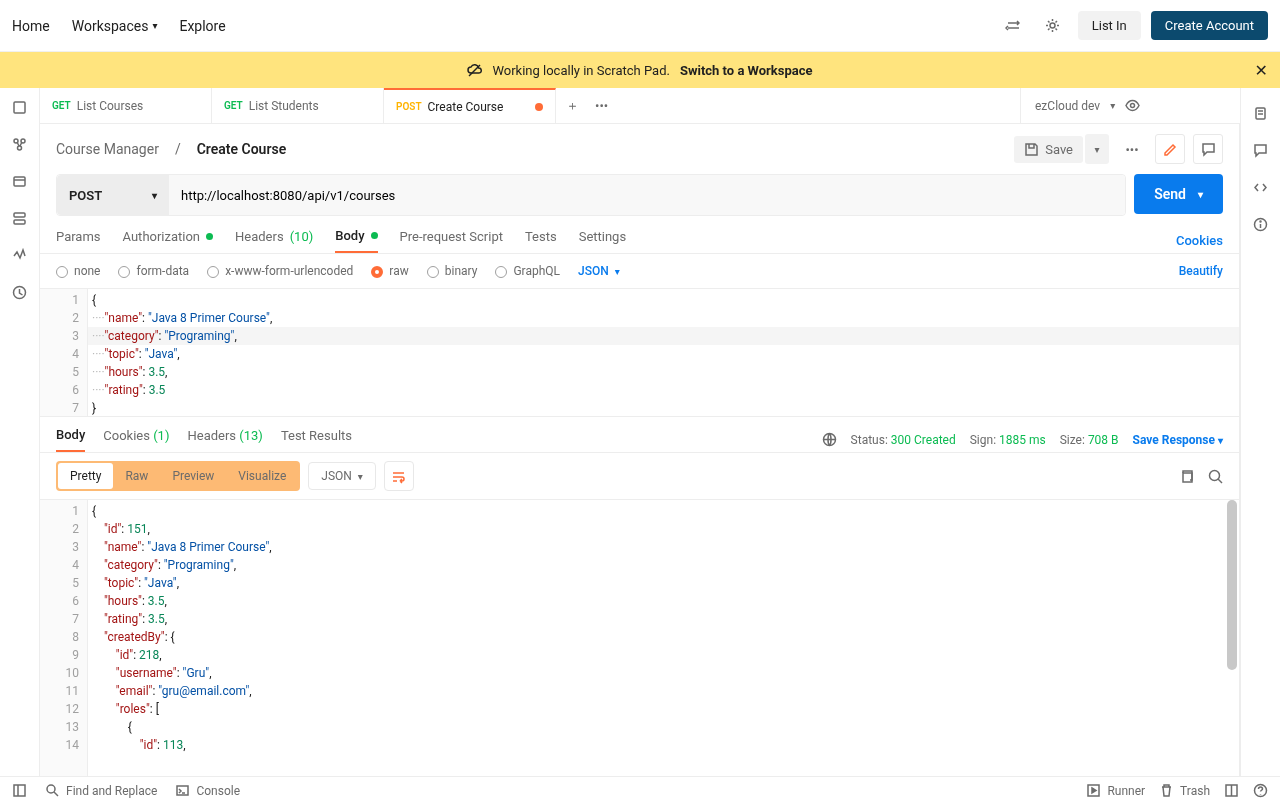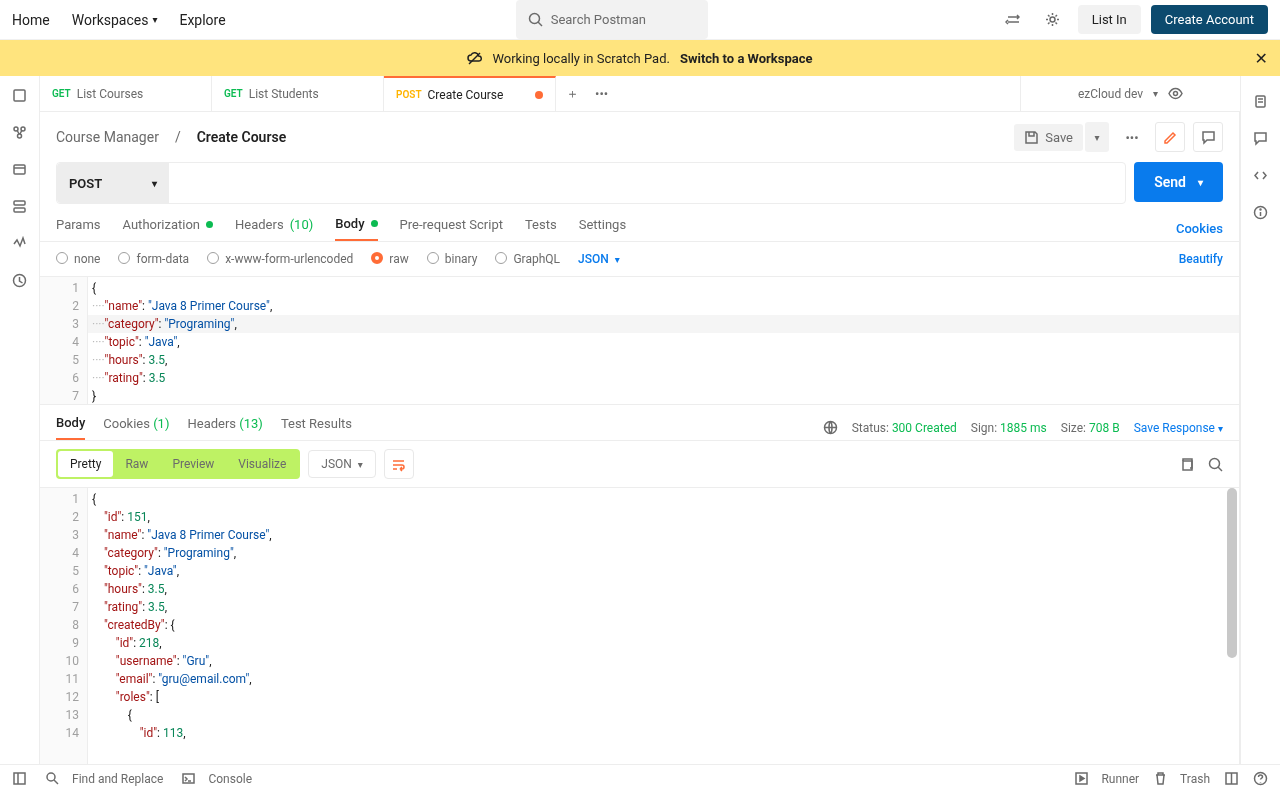--- a/index.html
+++ b/index.html
@@ -1,113 +1,106 @@
 <!DOCTYPE html>
 <html><head>
 <meta charset="utf-8">
 <style>
 *{box-sizing:border-box;margin:0;padding:0;font-family:-apple-system,BlinkMacSystemFont,"Segoe UI",Roboto,sans-serif}
 body{width:1280px;height:800px;overflow:hidden;background:#fff;color:#212121;font-size:13px}
-.topbar{height:40px;display:flex;padding:0 12px;justify-content:space-between;border-bottom:1px solid #f0f0f0}
+.topbar{height:52px;display:flex;padding:0 12px;justify-content:space-between;border-bottom:1px solid #f0f0f0}
 .topbar-left{display:flex;align-items:center;gap:22px}
 .topbar-link{font-size:14px;color:#212121;display:flex;align-items:center;gap:4px}
 .topbar-right{display:flex;align-items:center;gap:10px}
 .search-box{display:flex;align-items:center;gap:8px;background:#f2f2f2;border-radius:4px;padding:7px 12px;width:192px;color:#6b6b6b;font-size:13px}
 .icon-btn{width:30px;height:30px;display:flex;align-items:center;justify-content:center;color:#6b6b6b;border-radius:4px}
 .signin-btn{background:#f2f2f2;padding:7px 14px;border-radius:4px;font-size:13px}
 .create-btn{background:#0c4a6e;color:#fff;padding:7px 14px;border-radius:4px;font-size:13px}
 .banner{height:36px;background:#ffe47e;display:flex;align-items:center;justify-content:center;gap:10px;font-size:13px;position:relative}
 .banner-close{position:absolute;right:12px;font-size:16px}
 .main-row{display:flex;height:calc(800px - 48px - 36px - 28px)}
 .left-rail{width:40px;border-right:1px solid #ededed;display:flex;flex-direction:column;align-items:center;padding-top:12px;gap:22px;color:#6b6b6b}
 .right-rail{width:40px;border-left:1px solid #ededed;display:flex;flex-direction:column;align-items:center;padding-top:18px;gap:22px;color:#6b6b6b}
 .center{flex:1;display:flex;flex-direction:column;min-width:0}
 .tabs-row{height:36px;display:flex;align-items:stretch;border-bottom:1px solid #ededed}
 .tab{width:172px;display:flex;align-items:center;padding:12px 12px;gap:6px;border-right:1px solid #ededed;font-size:12px;position:relative;color:#6b6b6b}
 .tab.active{color:#212121;border-top:2px solid #ff6c37;background:#fff}
 .tab .method-get{color:#0cbb52;font-weight:600;font-size:10px}
 .tab .method-post{color:#ffb400;font-weight:600;font-size:10px}
 .tab .dirty{width:8px;height:8px;border-radius:50%;background:#ff6c37;margin-left:auto}
 .tab-actions{display:flex;align-items:center;padding:0 10px;gap:16px;color:#6b6b6b}
-.env-selector{margin-left:auto;display:flex;align-items:center;padding:0 14px;gap:10px;border-left:1px solid #ededed;font-size:12px;color:#6b6b6b;width:220px;justify-content:center}
+.env-selector{margin-left:auto;display:flex;align-items:center;padding:0 14px;gap:10px;border-left:1px solid #ededed;font-size:12px;color:#6b6b6b;width:220px;justify-content:flex-start}
 .content{flex:1;display:flex;flex-direction:column;overflow:hidden;border-right:1px solid #ededed}
 .breadcrumb-row{display:flex;align-items:center;padding:10px 16px;justify-content:space-between}
 .breadcrumb{display:flex;gap:16px;font-size:14px;color:#6b6b6b}
 .breadcrumb .current{color:#212121;font-weight:600}
 .br-actions{display:flex;align-items:center;gap:8px}
 .save-btn{display:flex;align-items:flex-end;gap:6px;padding:6px 10px;background:#f2f2f2;border-radius:3px;font-size:13px;color:#6b6b6b}
 .dd-btn{width:24px;height:30px;background:#f2f2f2;border-radius:3px;display:flex;align-items:center;justify-content:center;color:#6b6b6b;margin-left:-6px}
 .square-btn{width:30px;height:30px;border:1px solid #e8e8e8;border-radius:3px;display:flex;align-items:center;justify-content:center;color:#6b6b6b}
 .square-btn.active{color:#ff6c37}
 .url-row{display:flex;padding:0 16px;gap:8px}
 .method-select{width:112px;background:#ededed;border-radius:4px 0 0 4px;display:flex;align-items:center;justify-content:space-between;padding:0 12px;font-size:13px;font-weight:600;height:40px}
 .url-input{flex:1;background:#f8f8f8;border:none;height:40px;padding:0 12px;font-size:13px;border-radius:0 4px 4px 0;outline:none}
 .url-wrap{flex:1;display:flex;border:1px solid #ededed;border-radius:4px;overflow:hidden}
 .send-btn{height:40px;background:#097bed;color:#fff;display:flex;align-items:center;padding:0 20px;gap:12px;border-radius:4px;font-size:14px;font-weight:600}
 .req-tabs{display:flex;padding:12px 16px 0;gap:22px;font-size:13px;color:#6b6b6b;align-items:center;border-bottom:1px solid #ededed}
 .req-tab{padding-bottom:8px;display:flex;align-items:center;gap:6px}
 .req-tab.active{color:#212121;border-bottom:2px solid #ff6c37;font-weight:500}
 .dot-green{width:7px;height:7px;border-radius:50%;background:#0cbb52}
 .cookies-link{margin-left:auto;color:#097bed;font-weight:500}
 .body-type-row{display:flex;padding:10px 16px;gap:18px;font-size:12px;color:#6b6b6b;align-items:center}
-.radio{display:flex;align-items:flex-start;gap:6px}
+.radio{display:flex;align-items:flex-end;gap:6px}
 .radio-circle{width:12px;height:12px;border-radius:50%;border:1.5px solid #a0a0a0}
 .radio.sel .radio-circle{border:4px solid #ff6c37;width:12px;height:12px}
 .json-dd{color:#097bed;font-weight:500;display:flex;gap:6px;align-items:center}
 .beautify{margin-left:auto;color:#097bed;font-weight:500}
 .editor{border-top:1px solid #ededed;font-family:Menlo,Consolas,monospace;font-size:12px;display:flex;position:relative;height:128px}
 .gutter{width:48px;text-align:right;padding:2px 8px 2px 0;color:#a0a0a0;border-right:1px solid #ededed;background:#fafafa}
 .gutter div{height:18px;line-height:18px}
 .code{padding:2px 0 2px 4px;line-height:18px;flex:1}
 .code div{height:18px;white-space:pre}
 .k{color:#a31515}
 .s{color:#0451a5}
 .n{color:#098658}
 .p{color:#212121}
 .d{color:#bbb}
 .hl{background:#f5f5f5;position:absolute;left:48px;right:0;height:18px;top:38px;z-index:-1}
 .resp-header{display:flex;padding:10px 16px 0;gap:18px;font-size:13px;color:#6b6b6b;align-items:center;border-bottom:1px solid #ededed;border-top:1px solid #ededed}
 .resp-tab{padding-bottom:8px}
 .resp-tab.active{color:#212121;border-bottom:2px solid #ff6c37;font-weight:500}
 .resp-meta{margin-left:auto;display:flex;gap:14px;font-size:12px;align-items:center}
 .meta-val{color:#0cbb52}
-.save-resp{color:#097bed;font-weight:400}
+.save-resp{color:#097bed;font-weight:700}
 .resp-toolbar{display:flex;padding:8px 16px;gap:0;align-items:center}
-.view-toggle{display:flex;background:#bef264;border-radius:4px;padding:2px}
+.view-toggle{display:flex;background:#fdba74;border-radius:4px;padding:2px}
 .view-btn{padding:6px 12px;font-size:12px;color:#6b6b6b;border-radius:3px}
 .view-btn.active{background:#fff;color:#212121}
 .json-dd2{margin-left:8px;padding:6px 12px;border:1px solid #e8e8e8;border-radius:4px;font-size:12px;color:#6b6b6b;display:flex;gap:6px;align-items:center}
 .wrap-btn{margin-left:8px;width:30px;height:30px;border:1px solid #e8e8e8;border-radius:4px;display:flex;align-items:center;justify-content:center;color:#ff6c37}
 .rt-icons{margin-left:auto;display:flex;gap:14px;color:#6b6b6b}
 .scrollbar{position:absolute;right:2px;top:0;width:10px;height:170px;background:#c8c8c8;border-radius:5px}
 .footer{height:28px;border-top:1px solid #ededed;display:flex;align-items:center;padding:0 12px;gap:18px;font-size:12px;color:#6b6b6b}
-.footer-item{display:flex;align-items:center;gap:12px}
+.footer-item{display:flex;align-items:center;gap:6px}
 .footer-right{margin-left:auto;display:flex;gap:14px;align-items:center}
 svg{width:15px;height:15px;fill:none;stroke:currentColor;stroke-width:1.5}
 .chev{font-size:10px}
 .cnt{color:#0cbb52}
 </style>
 </head>
 <body>
 
 <div class="topbar">
   <div class="topbar-left">
     <span class="topbar-link">Home</span>
     <span class="topbar-link">
         <span>Workspaces</span> 
         <span class="chev">▾</span>
       </span>
     <span class="topbar-link">Explore</span>
-  </div>
-  <div class="search-box">
-    <svg>
-        <circle cx="6.5" cy="6.5" r="5"></circle>
-        <line x1="10" y1="10" x2="14" y2="14"></line>
-      </svg>
-    <span>Search Postman</span>
   </div>
   <div class="topbar-right">
     <span class="icon-btn">
         <svg>
           <path d="M12 3l2 2-2 2M3 5h11M3 12l-2-2 2-2M14 10H3"></path>
         </svg>
       </span>
     <span class="icon-btn">
         <svg>
           <circle cx="7.5" cy="7.5" r="2.5"></circle>
@@ -220,20 +213,21 @@
             </span>
         </div>
       </div>
 
       <div class="url-row">
         <div class="url-wrap">
           <div class="method-select">
               <span>POST</span>
               <span class="chev">▾</span>
             </div>
+          <input class="url-input" value="http://localhost:8080/api/v1/courses" style="">
         </div>
         <div class="send-btn">
             <span>Send</span>
             <span class="chev">▾</span>
           </div>
       </div>
 
       <div class="req-tabs">
         <span class="req-tab">Params</span>
         <span class="req-tab">

